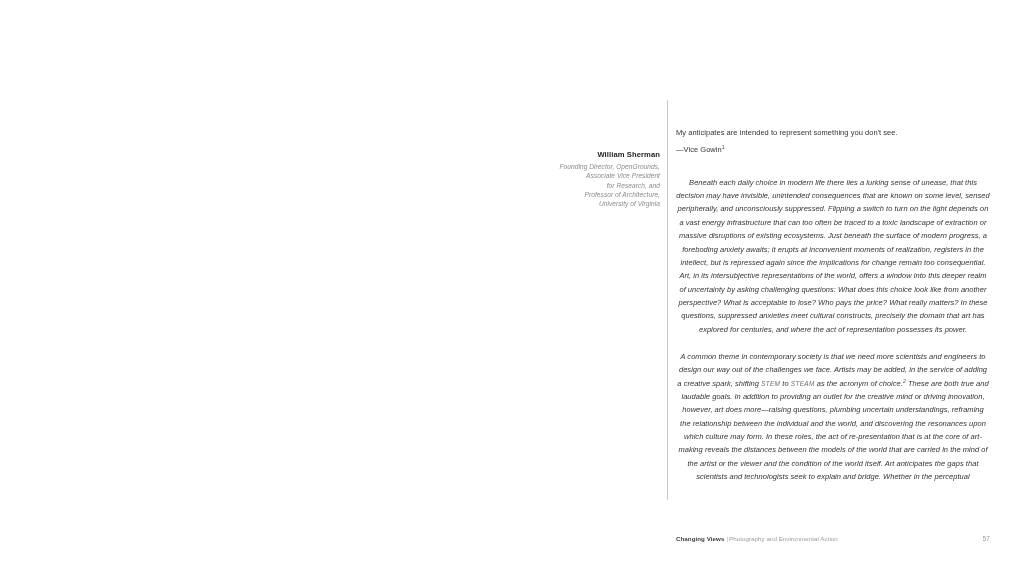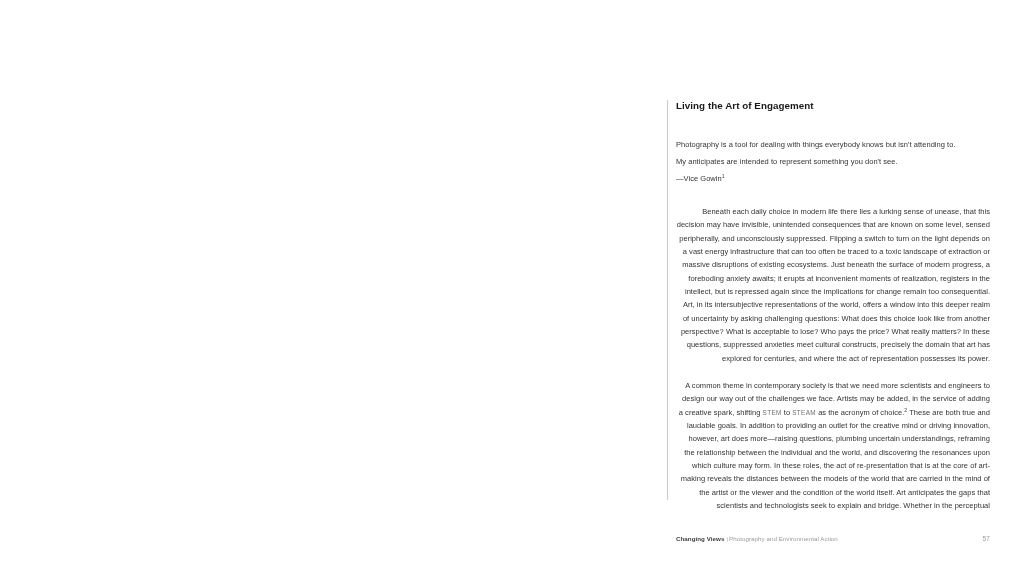--- a/index.html
+++ b/index.html
@@ -120,22 +120,23 @@
   }
 
   .body-block {
     margin-top: 19px;
   }
   .body-block p {
     margin: 0 0 14px 0;
     font-size: 7.5px;
     line-height: 1.78;
     color: #333333;
-    text-align: right;
+    text-align: center;
     letter-spacing: 0.03px;
+    font-style: italic;
   }
   .body-block p:last-child {
     margin-bottom: 0;
   }
 
   .smallcaps {
     font-size: 6.4px;
     letter-spacing: 0.35px;
     color: #6f6f6f;
   }
@@ -178,29 +179,35 @@
 </style>
 </head>
 <body>
 
 <div class="spread">
 
   <div class="verso-page"></div>
 
   <div class="recto-page"></div>
 
+  <div class="byline">
+    <span class="byline-name">William Sherman</span>
+    <span class="byline-affil">Founding Director, OpenGrounds,</span>
+    <span class="byline-affil">Associate Vice President</span>
+    <span class="byline-affil">for Research, and</span>
+    <span class="byline-affil">Professor of Architecture,</span>
+    <span class="byline-affil">University of Virginia</span>
+  </div>
 
   <div class="column-rule"></div>
 
   <div class="textcol">
 
-    <h1 class="chapter-title">Living the Art of Engagement</h1>
 
     <div class="epigraph">
-      <p>Photography is a tool for dealing with things everybody knows but isn't attending to.</p>
       <p>My anticipates are intended to represent something you don't see.</p>
       <p class="epigraph-attr"><span>—Vice Gowin</span><sup class="fn">1</sup></p>
     </div>
 
     <div class="body-block">
       <p>Beneath each daily choice in modern life there lies a lurking sense of unease, that this decision may have invisible, unintended consequences that are known on some level, sensed peripherally, and unconsciously suppressed. Flipping a switch to turn on the light depends on a vast energy infrastructure that can too often be traced to a toxic landscape of extraction or massive disruptions of existing ecosystems. Just beneath the surface of modern progress, a foreboding anxiety awaits; it erupts at inconvenient moments of realization, registers in the intellect, but is repressed again since the implications for change remain too consequential. Art, in its intersubjective representations of the world, offers a window into this deeper realm of uncertainty by asking challenging questions: What does this choice look like from another perspective? What is acceptable to lose? Who pays the price? What really matters? In these questions, suppressed anxieties meet cultural constructs, precisely the domain that art has explored for centuries, and where the act of representation possesses its power.</p>
       <p><span>A common theme in contemporary society is that we need more scientists and engineers to design our way out of the challenges we face. Artists may be added, in the service of adding a creative spark, shifting </span><span class="smallcaps">STEM</span><span> to </span><span class="smallcaps">STEAM</span><span> as the acronym of choice.</span><sup class="fn">2</sup><span> These are both true and laudable goals. In addition to providing an outlet for the creative mind or driving innovation, however, art does more—raising questions, plumbing uncertain understandings, reframing the relationship between the individual and the world, and discovering the resonances upon which culture may form. In these roles, the act of re-presentation that is at the core of art-making reveals the distances between the models of the world that are carried in the mind of the artist or the viewer and the condition of the world itself. Art anticipates the gaps that scientists and technologists seek to explain and bridge. Whether in the perceptual</span></p>
     </div>
 
   </div>

